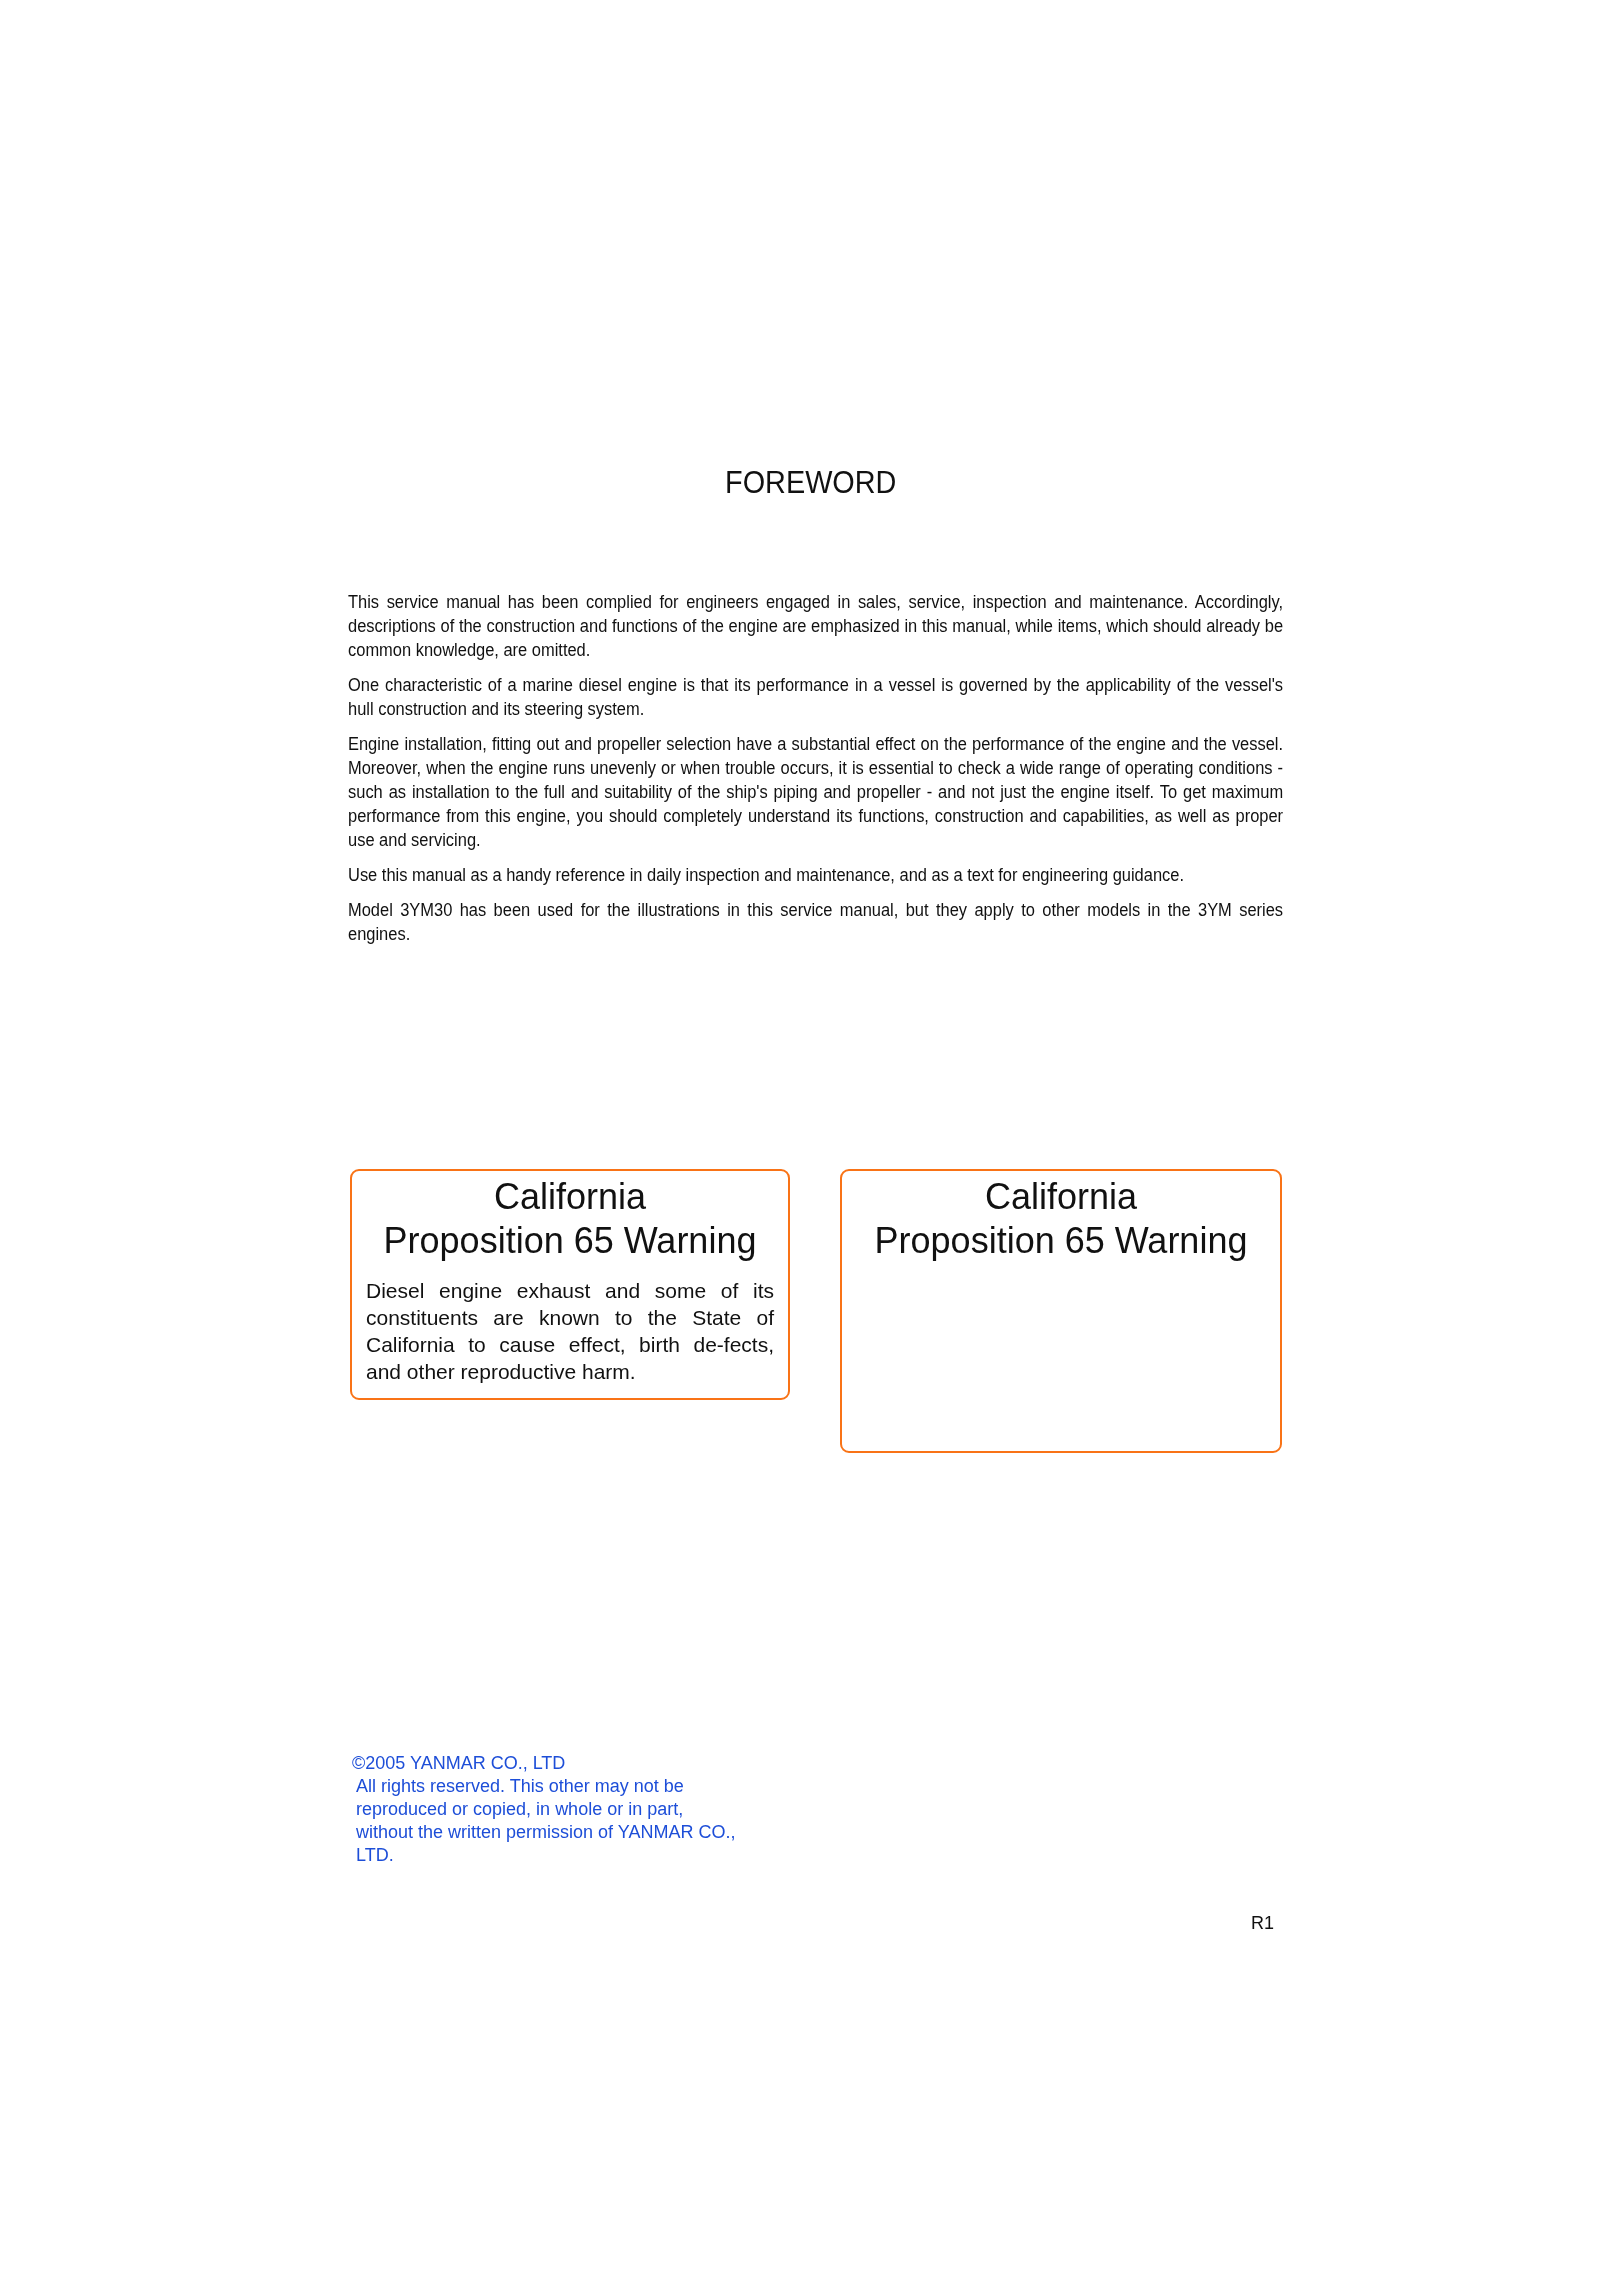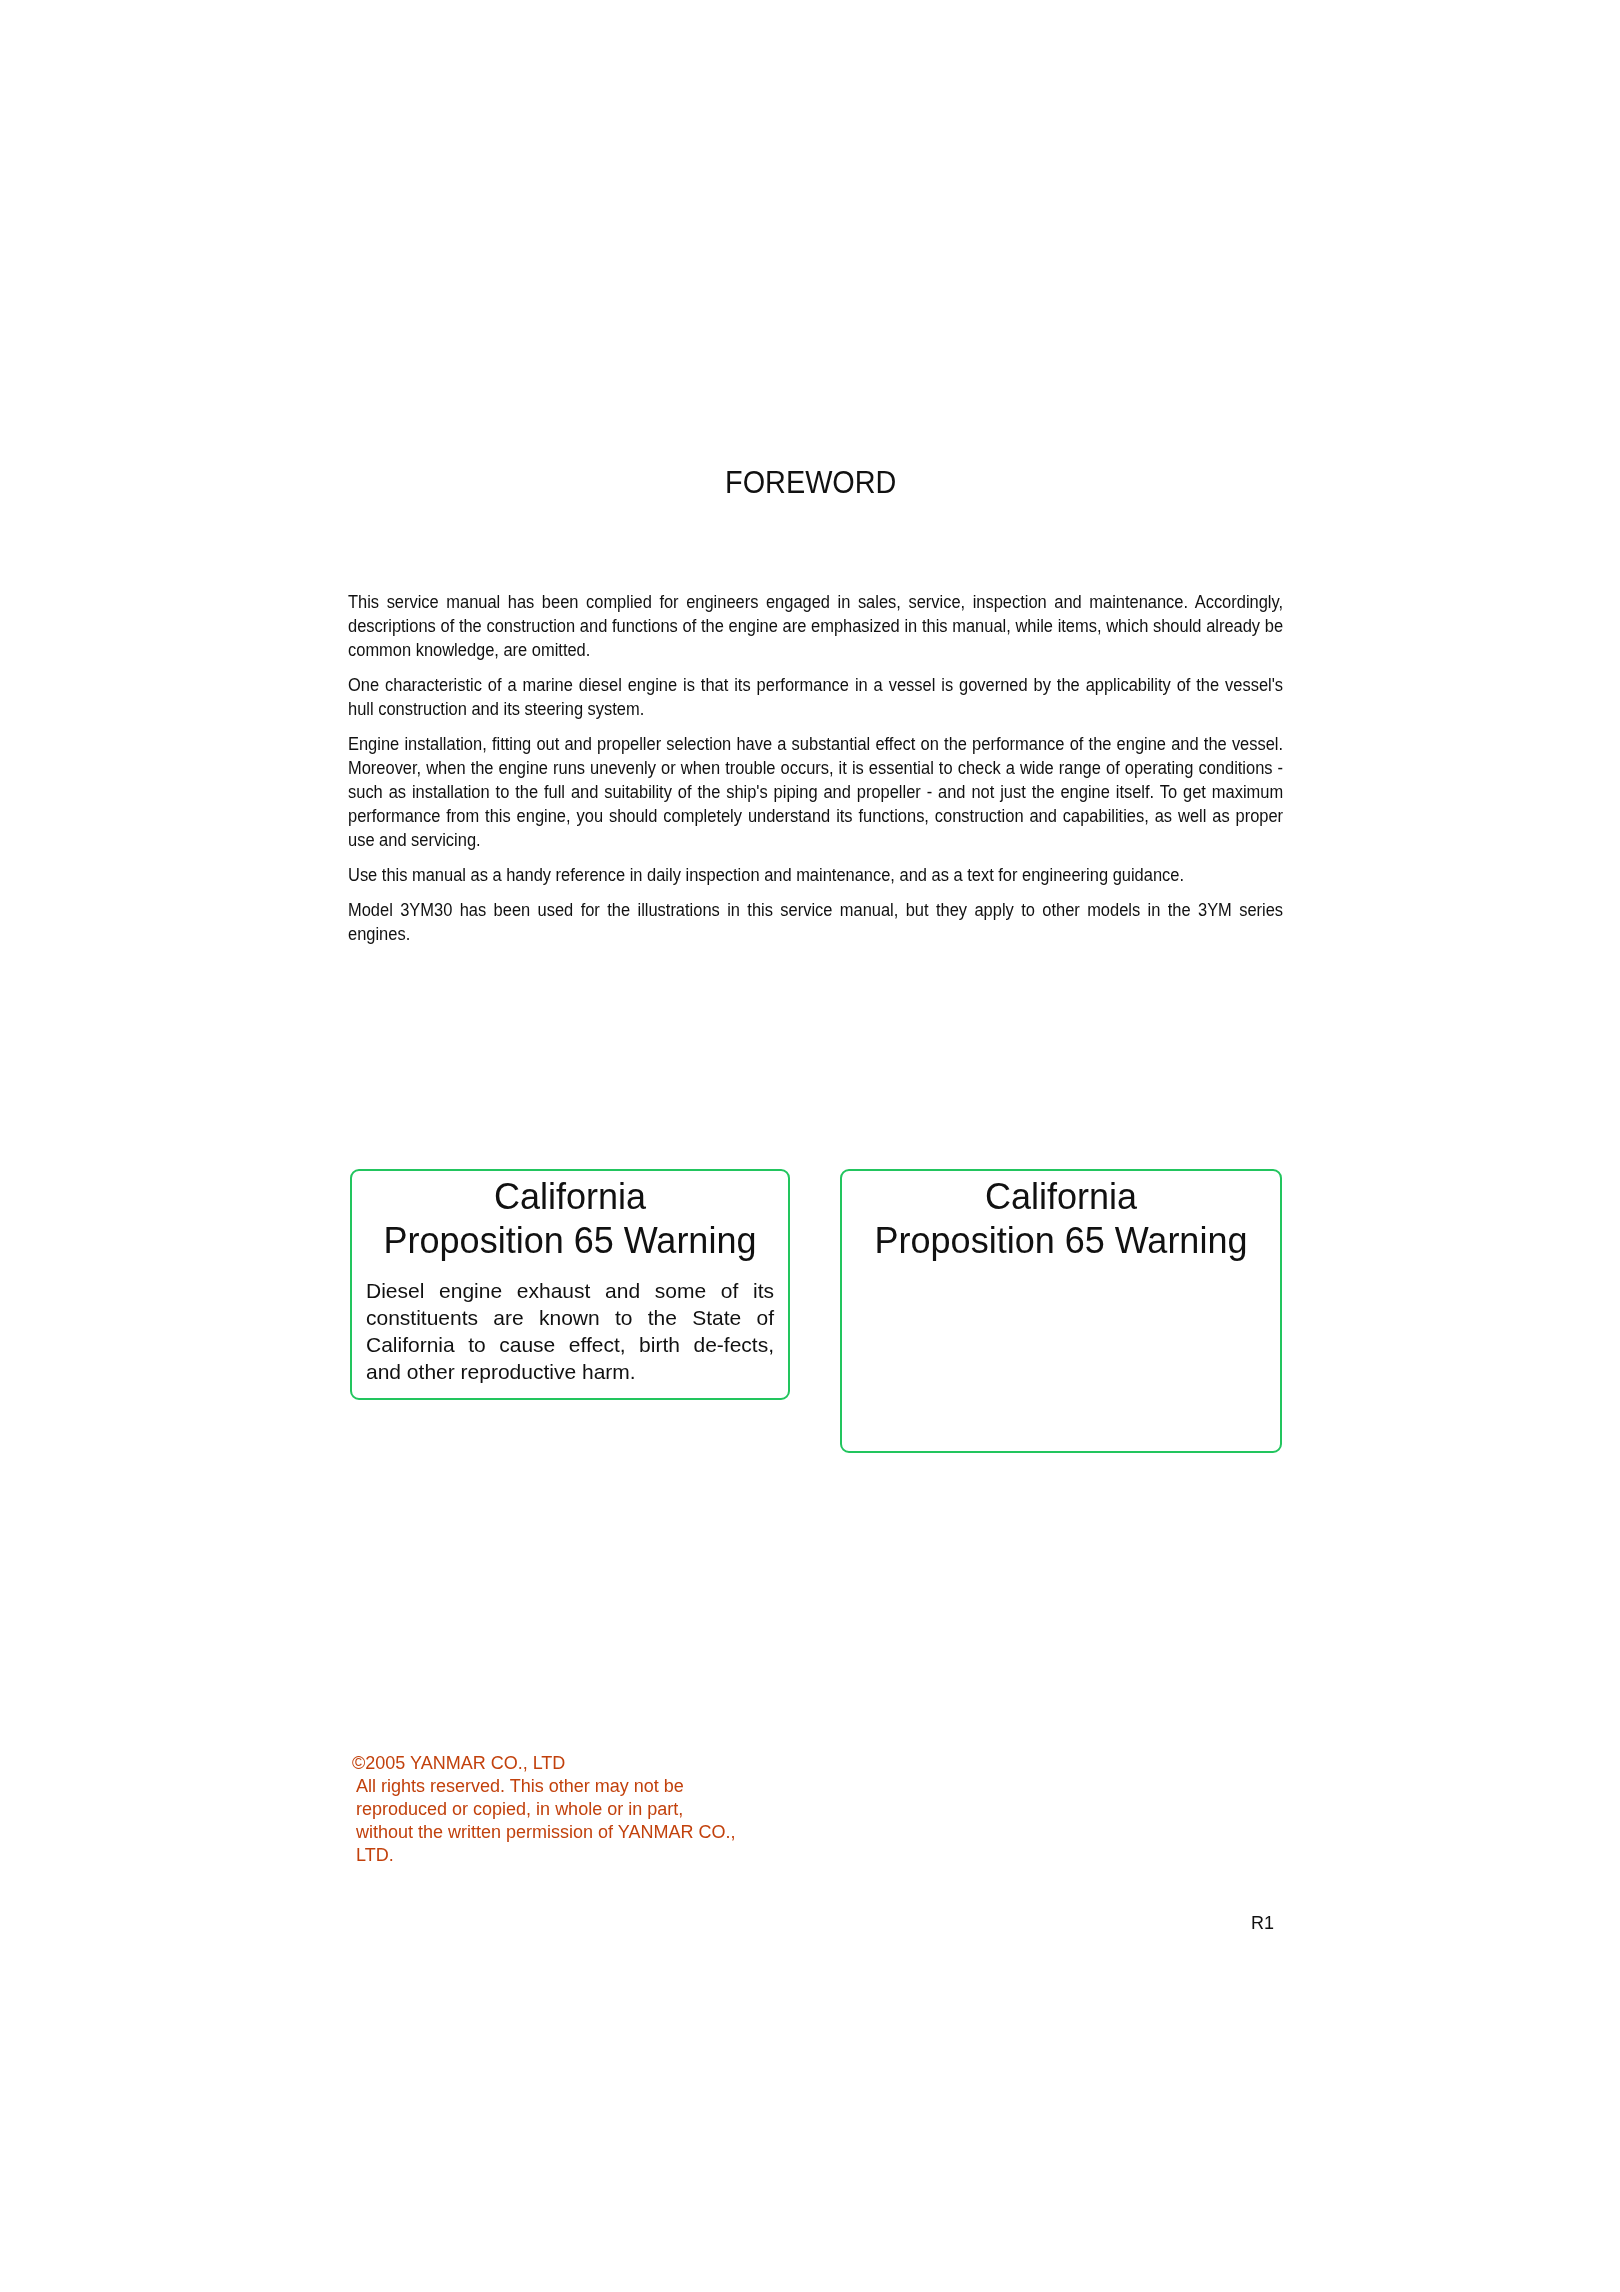--- a/index.html
+++ b/index.html
@@ -41,21 +41,21 @@
     }
     .body-text p {
       margin: 0 0 11px 0;
       transform: scaleX(0.9);
       transform-origin: 0 0;
       width: 1039px;
       text-align: justify;
     }
     .warning-box {
       position: absolute;
-      border: 2px solid #22c55e;
+      border: 2px solid #f97316;
       border-radius: 9px;
       box-sizing: border-box;
       background: #ffffff;
     }
     .warning-box.box1 {
       left: 350px;
       top: 1169px;
       width: 440px;
       height: 231px;
     }
@@ -81,21 +81,21 @@
     }
     .warning-text .line-last {
       display: block;
     }
     .copyright {
       position: absolute;
       left: 352px;
       top: 1752px;
       font-size: 18px;
       line-height: 23px;
-      color: #c2410c;
+      color: #1d4ed8;
     }
     .copyright .c-line1 {
       display: block;
       margin-left: 0;
     }
     .copyright .c-rest {
       display: block;
       margin-left: 4px;
       width: 386px;
     }

